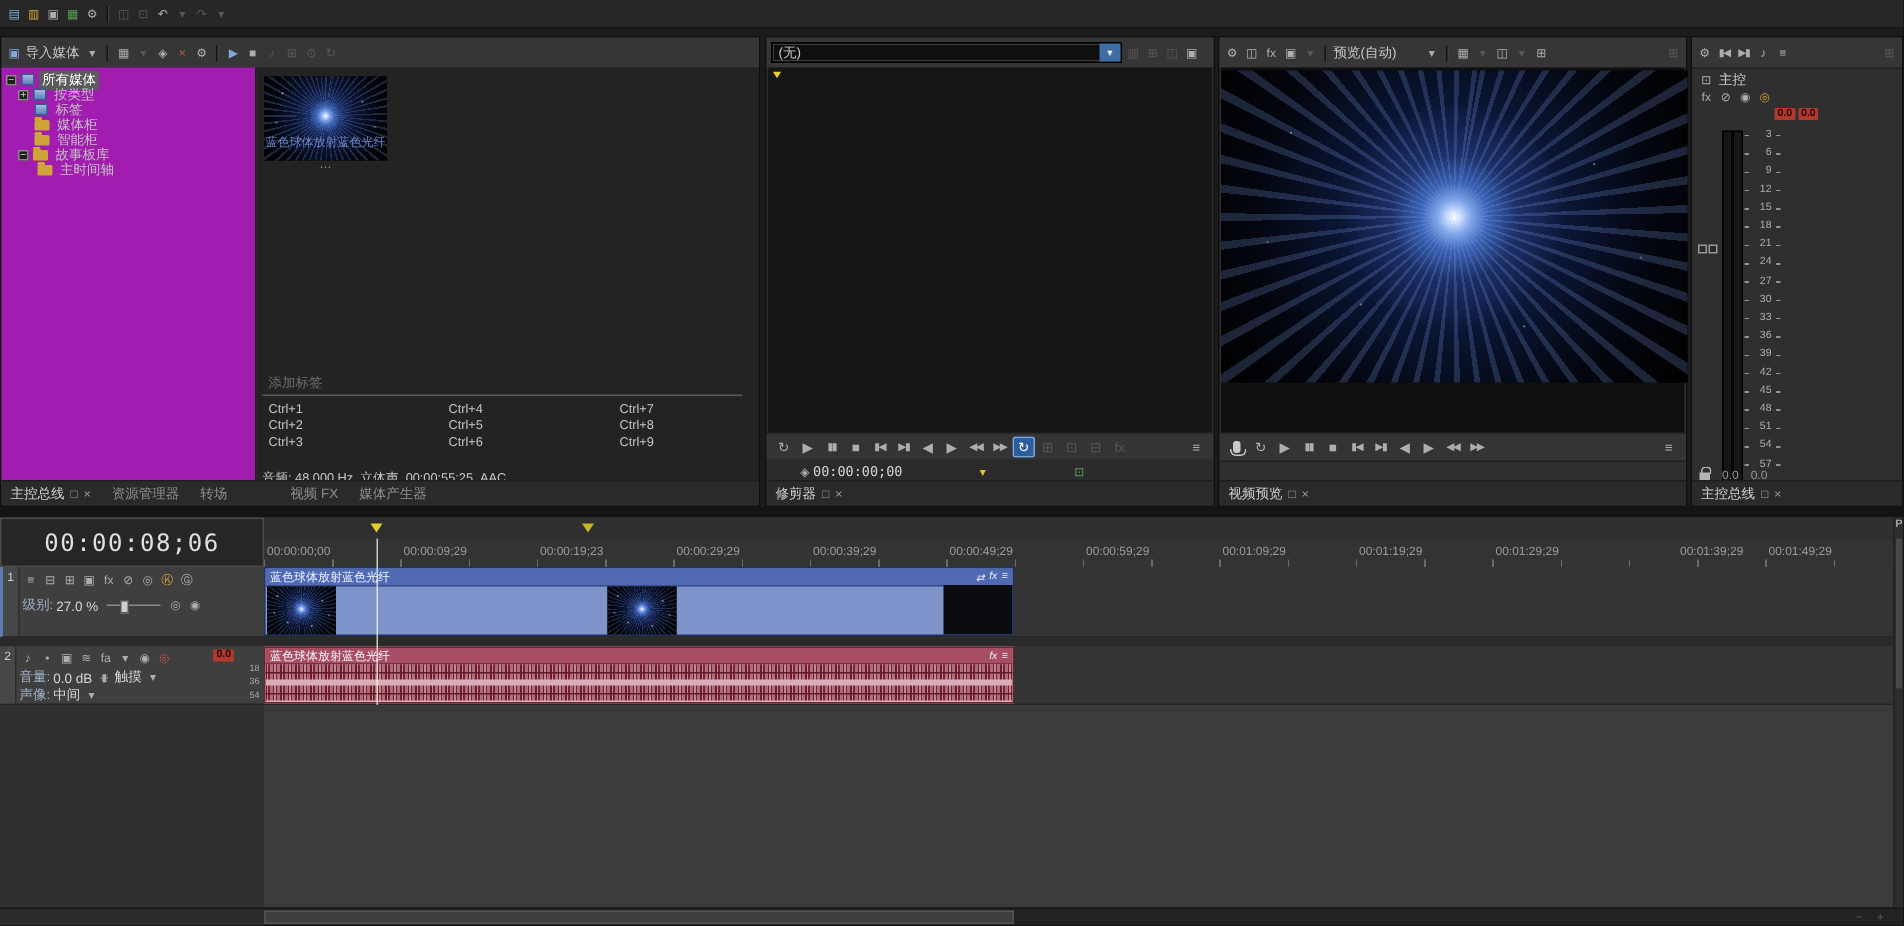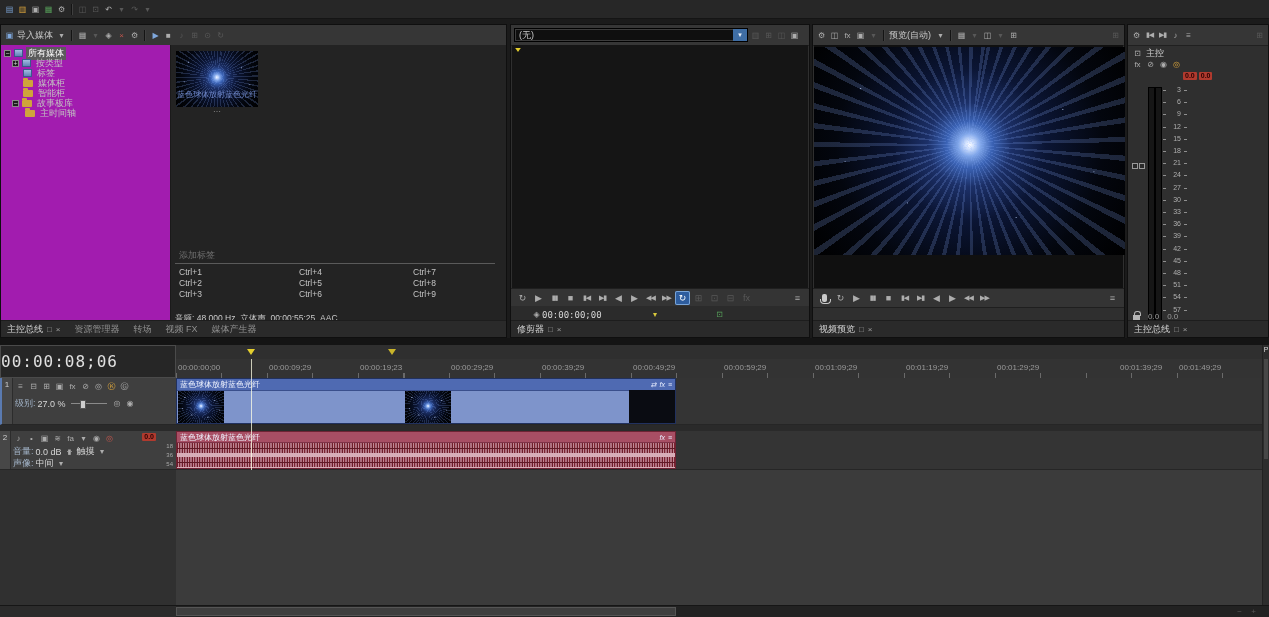--- a/index.html
+++ b/index.html
@@ -175,21 +175,21 @@
         <span>主控总线</span>
         <span class="tabicon">□</span>
         <span class="tabicon">×</span>
       </span>
       <span class="tab">
           <span>资源管理器</span>
         </span>
       <span class="tab">
           <span>转场</span>
         </span>
-      <span class="tab" style="">
+      <span class="tab" style="margin-left:28px">
           <span>视频 FX</span>
         </span>
       <span class="tab">
           <span>媒体产生器</span>
         </span>
     </div>
   </div>
 
   <div class="panel" id="panel-trimmer" style="left:510px;top:24px;width:300px;height:314px">
     <div class="ptoolbar">
@@ -245,21 +245,21 @@
   </div>
 
   <div class="panel" id="panel-preview" style="left:812px;top:24px;width:313px;height:314px">
     <div class="ptoolbar">
       <span class="icon sm">⚙</span>
       <span class="icon sm">◫</span>
       <span class="icon sm">fx</span>
       <span class="icon sm">▣</span>
       <span class="icon sm dim">▾</span>
       <span class="vsep"></span>
-      <span class="flex" style="gap:4px;color:#c8c8c8">
+      <span class="flex" style="gap:18px;color:#c8c8c8">
         <span>预览(自动)</span>
         <span class="icon sm">▾</span>
       </span>
       <span class="vsep"></span>
       <span class="icon sm">▦</span>
       <span class="icon sm dim">▾</span>
       <span class="icon sm">◫</span>
       <span class="icon sm dim">▾</span>
       <span class="icon sm">⊞</span>
       <span style="flex:1"></span>
@@ -362,21 +362,21 @@
         <span class="tabicon">□</span>
         <span class="tabicon">×</span>
       </span>
     </div>
   </div>
 
   <div class="abs" style="left:0;top:338px;width:1269px;height:7px;background:#141414"></div>
 
   <div class="abs" id="timeline" style="left:0;top:345px;width:1269px;height:260px;background:#3b3b3b">
 
-    <div class="abs flex" style="left:0;top:0;width:176px;height:33px;background:#262626;border:1px solid #4a4a4a;box-sizing:border-box;">
+    <div class="abs flex" style="left:0;top:0;width:176px;height:33px;background:#262626;border:1px solid #4a4a4a;box-sizing:border-box;justify-content:center">
       <span style="font-family:'DejaVu Sans Mono',monospace;font-size:16px;color:#e0e0e0;letter-spacing:1px">00:00:08;06</span>
     </div>
 
     <div class="abs" style="left:176px;top:0;width:1086px;height:14px;background:#2f2f2f;border-bottom:1px solid #1f1f1f">
       <div class="abs tri" style="left:71px;top:4px"></div>
       <div class="abs tri" style="left:212px;top:4px;border-top-color:#c9b42a"></div>
     </div>
     <div class="abs" style="left:176px;top:14px;width:1086px;height:19px;background:#333333;overflow:hidden;border-bottom:1px solid #222">
       <span class="rlabel" style="left:2px">00:00:00;00</span>
       <span class="rlabel" style="left:93px">00:00:09;29</span>

